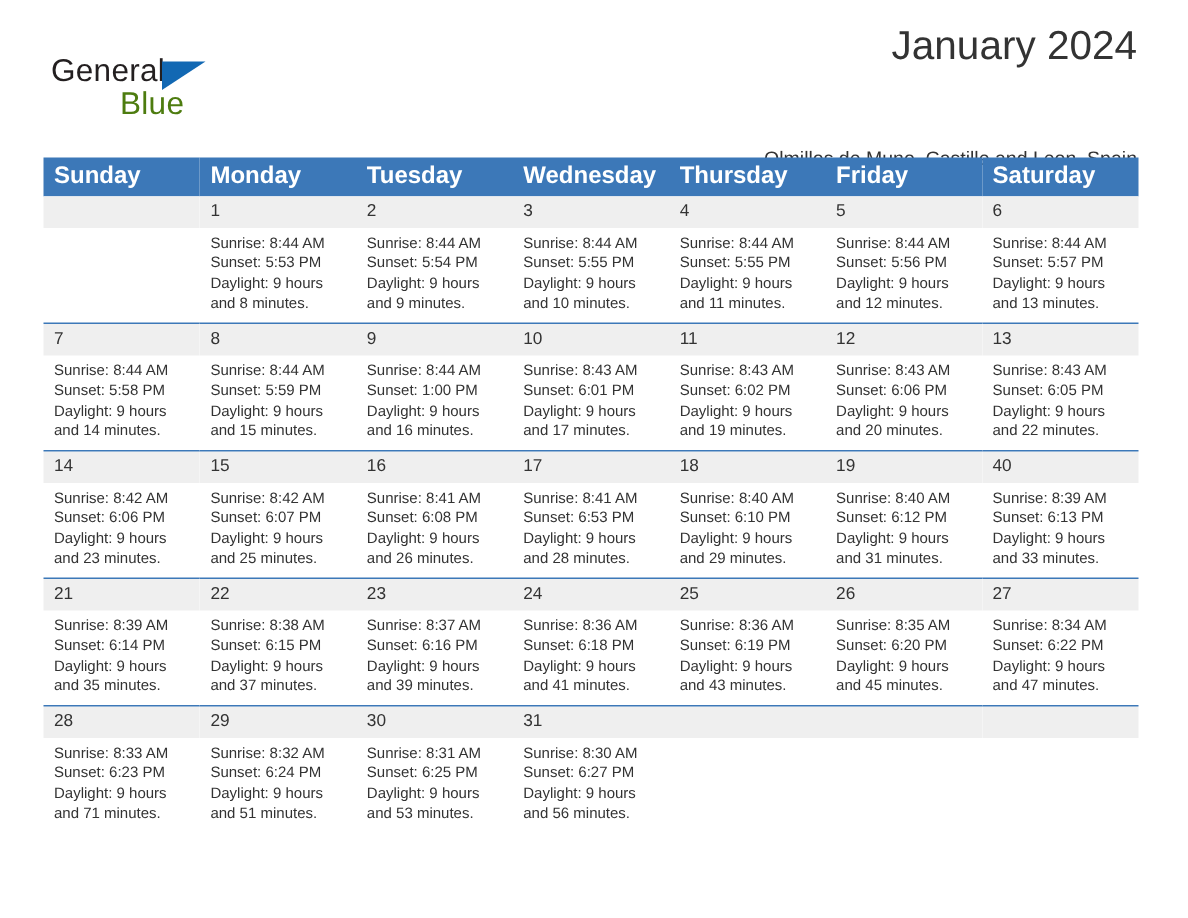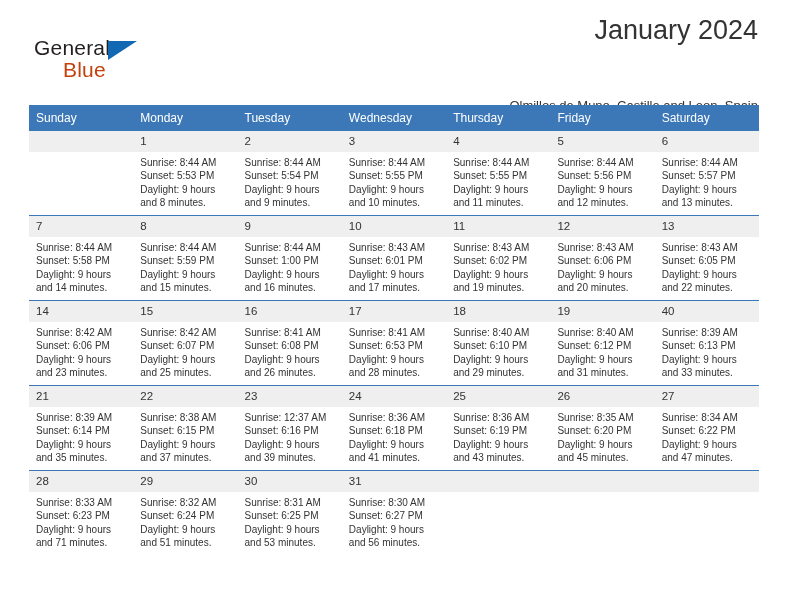--- a/index.html
+++ b/index.html
@@ -49,25 +49,25 @@
     position: absolute;
     left: 74px;
     top: 5px;
     width: 0;
     height: 0;
     border-left: 29px solid #1268b3;
     border-bottom: 19px solid transparent;
   }
   .logo-blue {
     position: absolute;
-    left: 29px;
+    left: 46px;
     top: 22px;
     font-size: 21px;
     letter-spacing: 0.2px;
-    color: #c2410c;
+    color: #4d7c0f;
     font-family: "Liberation Sans", sans-serif;
     text-align: center;
   }
   .title {
     position: absolute;
     right: 34px;
     top: 15px;
     font-size: 27px;
     color: #333333;
     text-align: right;
@@ -89,22 +89,22 @@
     position: absolute;
     left: 29px;
     top: 105px;
     width: 730px;
     border-collapse: collapse;
     table-layout: fixed;
   }
   .calendar th {
     background: #3c78b8;
     color: #ffffff;
-    font-size: 12px;
-    font-weight: normal;
+    font-size: 16px;
+    font-weight: bold;
     text-align: left;
     padding: 4px 0 4px 7px;
     height: 18px;
     border: none;
   }
   .calendar td {
     vertical-align: top;
     padding: 0;
     border-top: 1px solid #2b5f96;
     border-bottom: none;
@@ -374,21 +374,21 @@
             <div class="cellbody">
               <div>Sunrise: 8:38 AM</div>
               <div>Sunset: 6:15 PM</div>
               <div>Daylight: 9 hours</div>
               <div>and 37 minutes.</div>
             </div>
           </td>
           <td>
             <div class="daynum">23</div>
             <div class="cellbody">
-              <div>Sunrise: 12:37 AM</div>
+              <div>Sunrise: 8:37 AM</div>
               <div>Sunset: 6:16 PM</div>
               <div>Daylight: 9 hours</div>
               <div>and 39 minutes.</div>
             </div>
           </td>
           <td>
             <div class="daynum">24</div>
             <div class="cellbody">
               <div>Sunrise: 8:36 AM</div>
               <div>Sunset: 6:18 PM</div>

